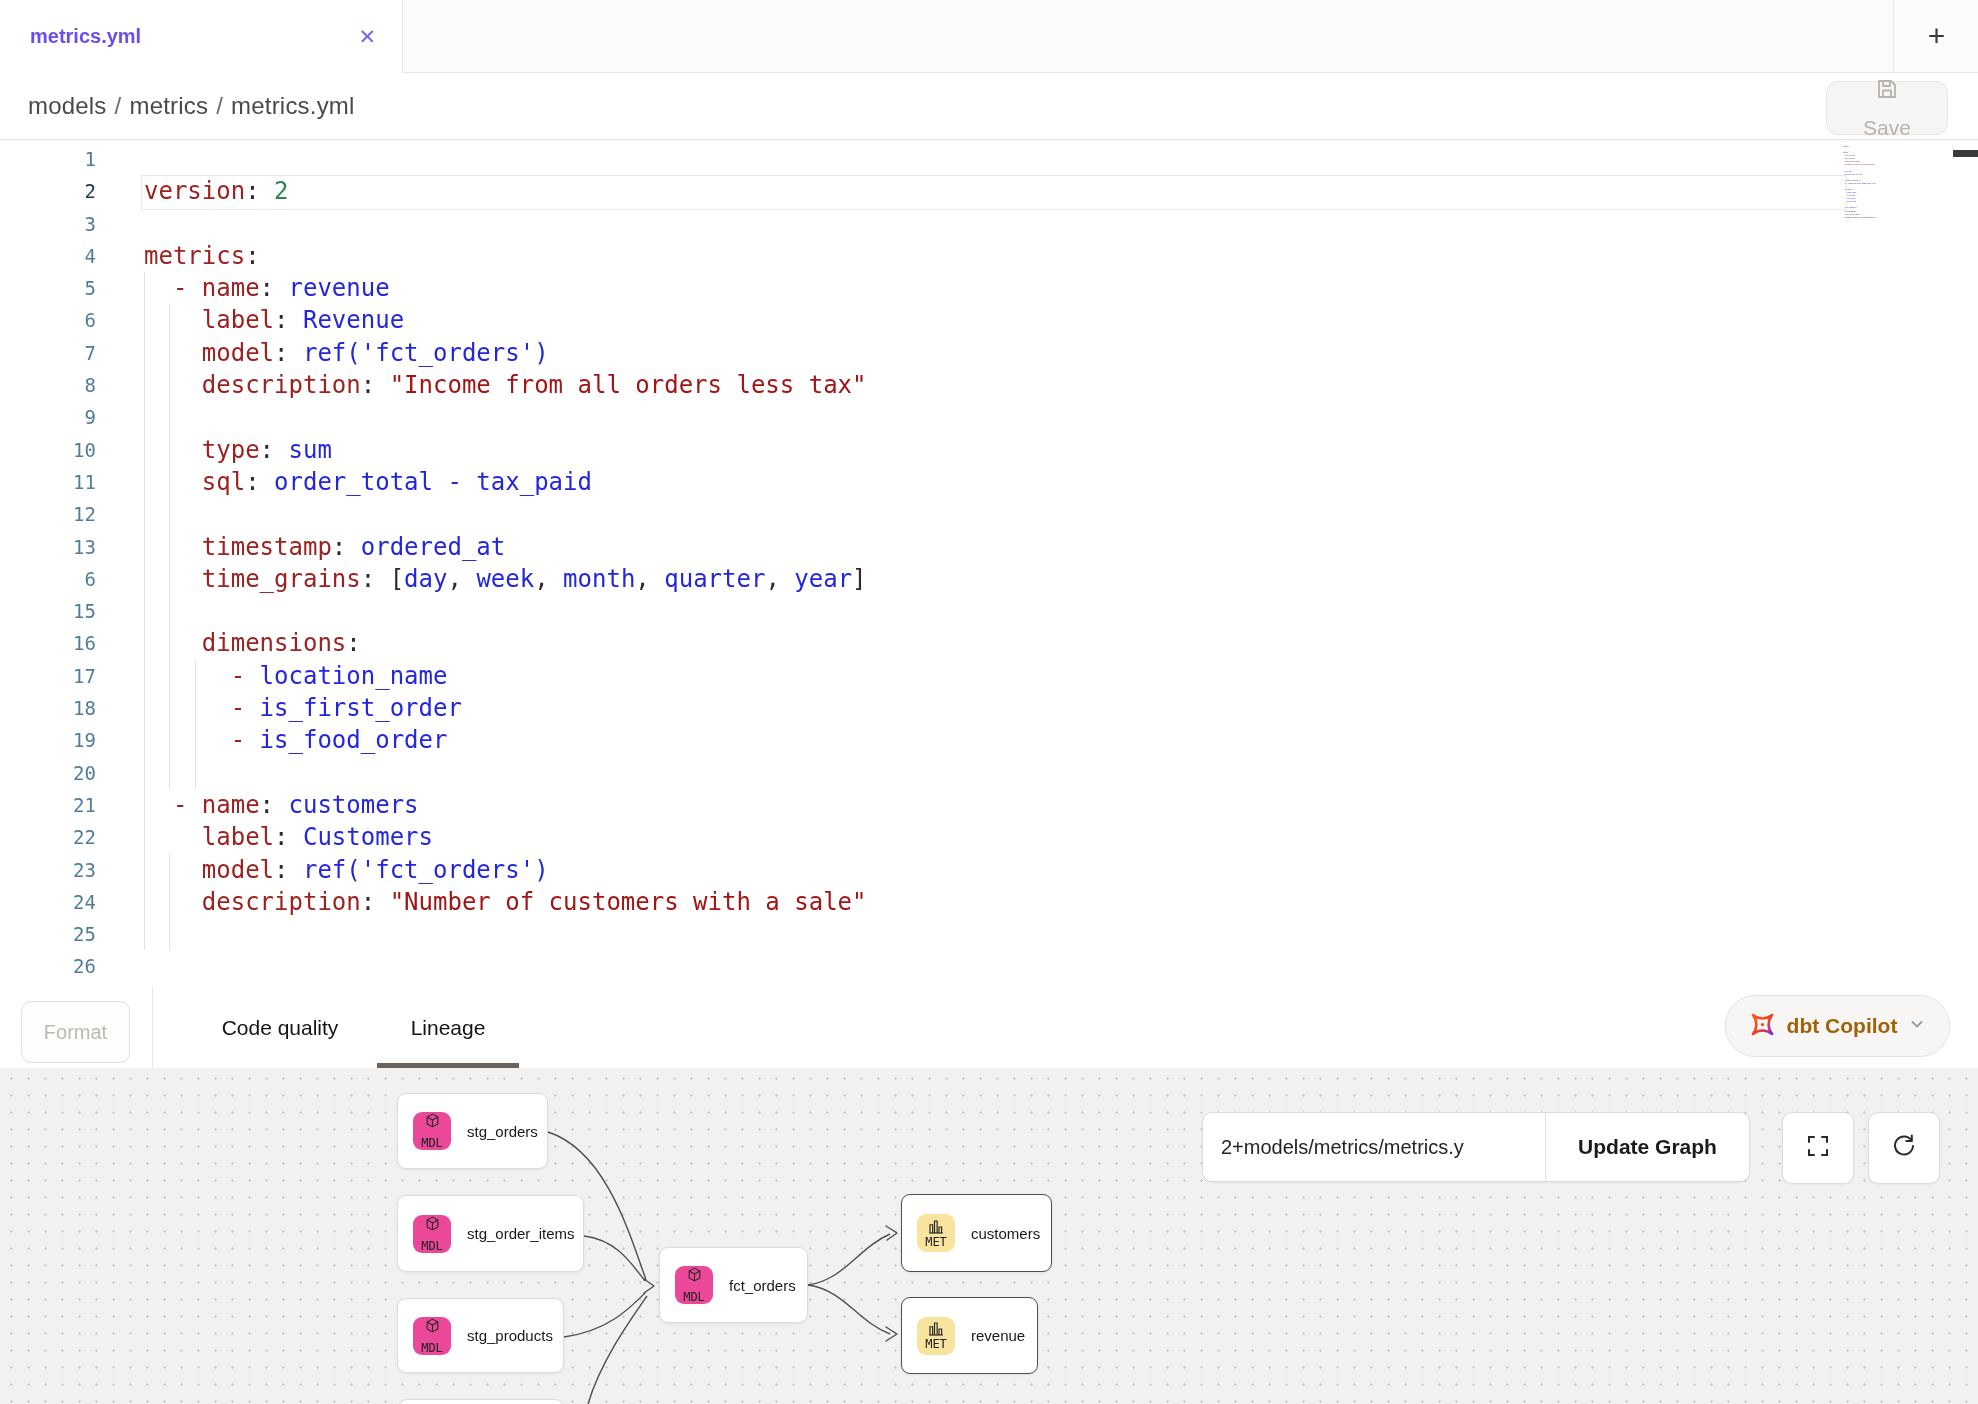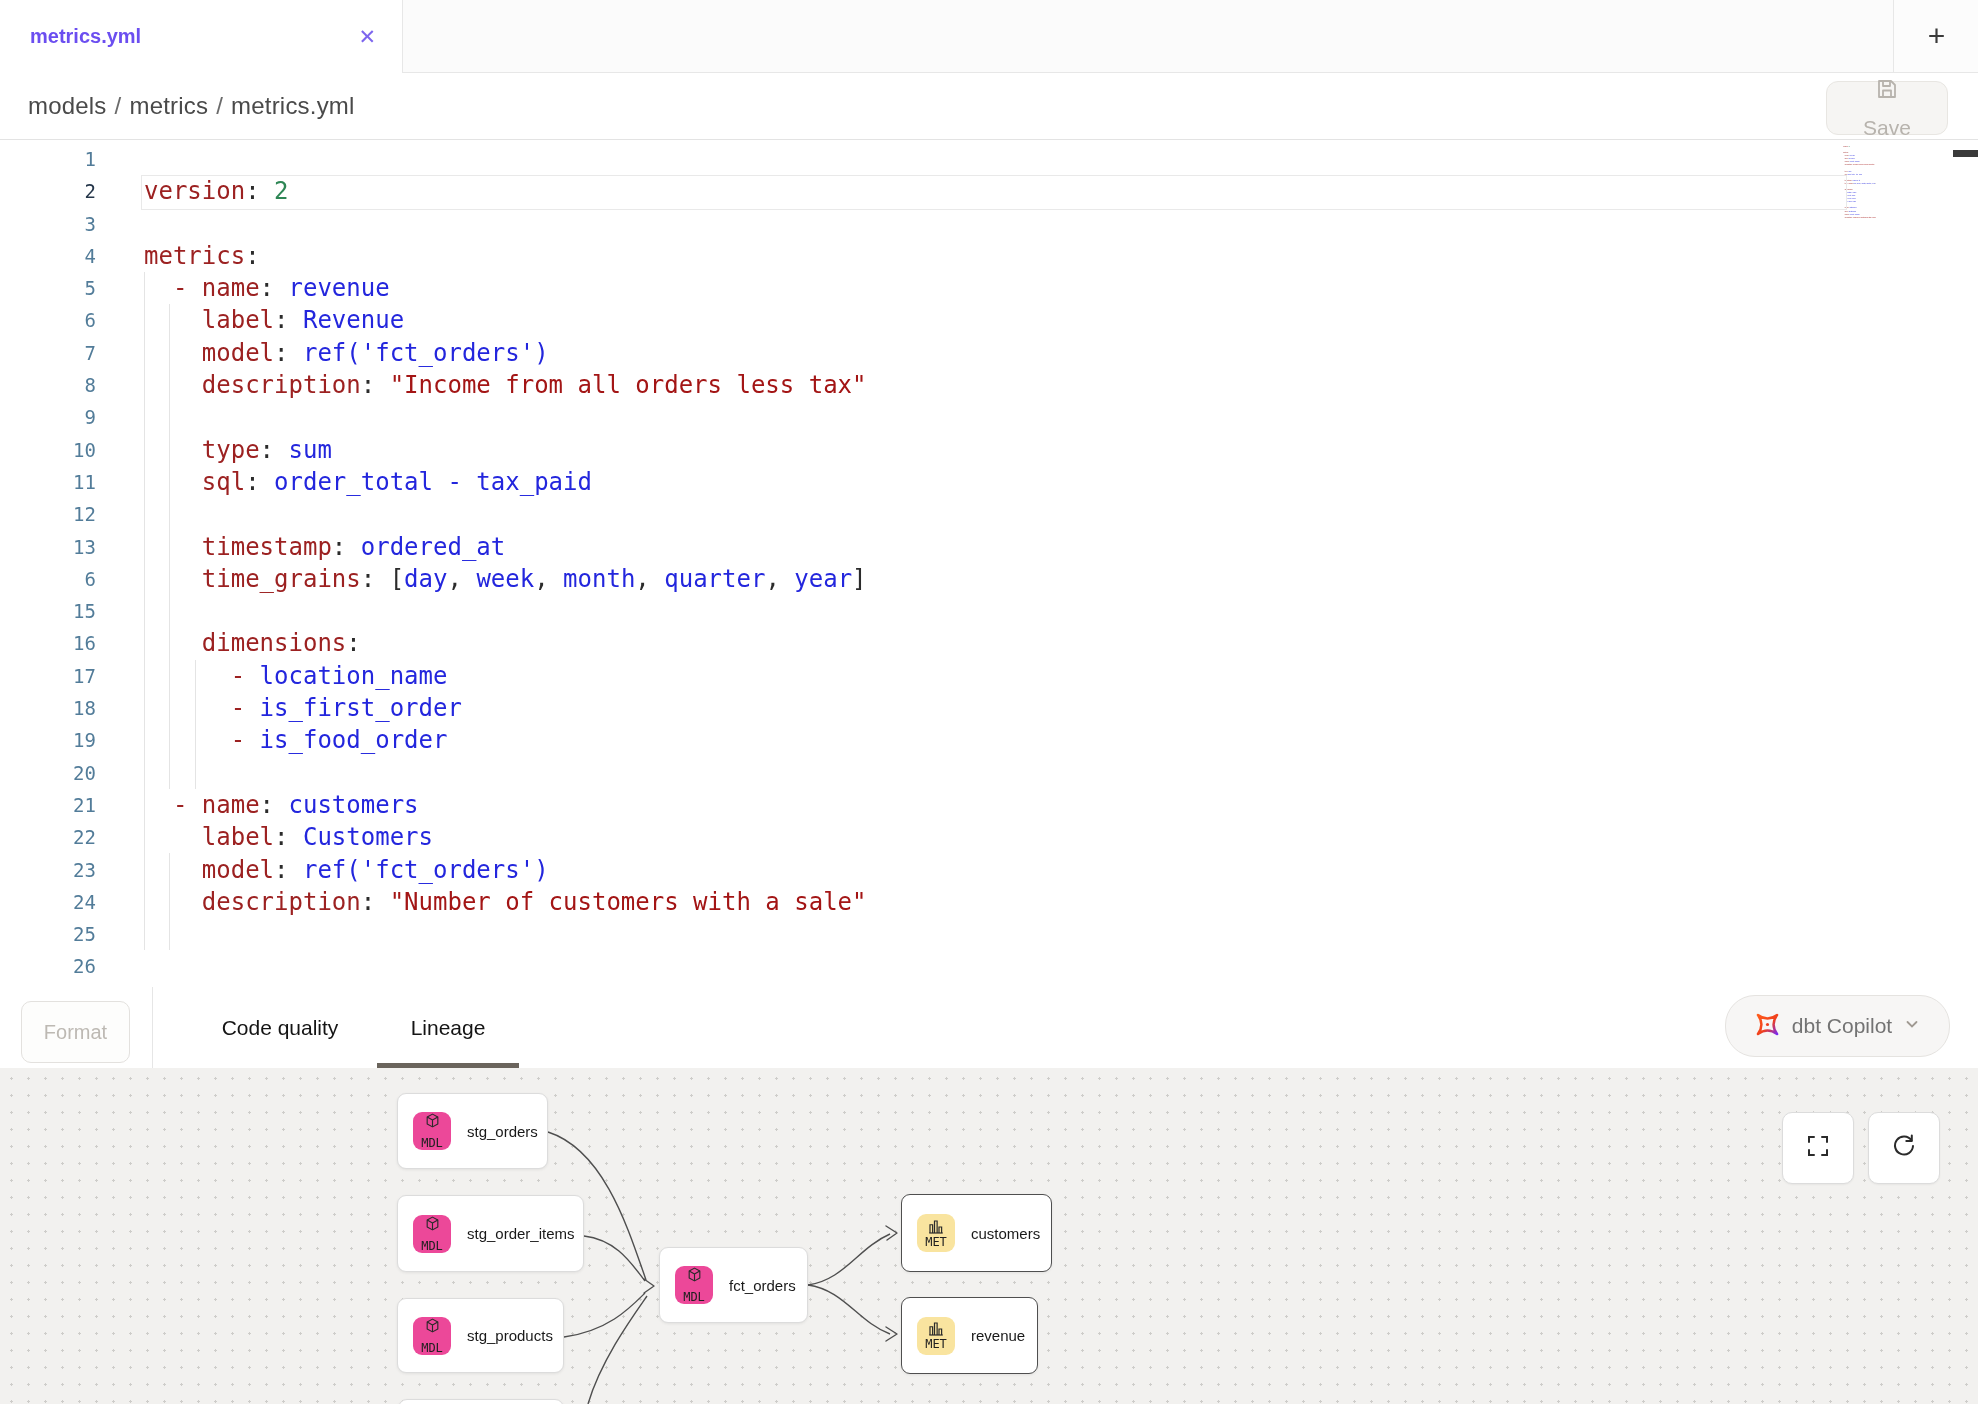--- a/index.html
+++ b/index.html
@@ -58,21 +58,21 @@
     color:#bdb9b3;font-size:20px;font-weight:500;}
   .tb-divider{position:absolute;left:152px;top:0;width:1px;height:81px;background:#e6e6e6;}
   .tb-tab{position:absolute;top:0;height:81px;display:flex;align-items:center;justify-content:center;
     font-size:21px;color:#141414;cursor:pointer;}
   #tab-codequality{left:180px;width:200px;}
   #tab-lineage{left:377px;width:142px;}
   .tab-underline{position:absolute;left:377px;bottom:0;width:142px;height:5px;background:#6a645c;}
   .copilot-btn{position:absolute;right:28px;top:8px;width:223px;height:60px;background:#f7f6f5;
     border:1px solid #e5e3e0;border-radius:30px;display:flex;align-items:center;justify-content:center;
     gap:11px;}
-  .copilot-btn .lbl{color:#737373;font-size:21px;font-weight:400;}
+  .copilot-btn .lbl{color:#a16207;font-size:21px;font-weight:700;}
 
   
   .canvas{position:absolute;left:0;top:1068px;width:1978px;height:336px;background:#f2f1ef;
     background-image:radial-gradient(circle,#cecdca 1.2px,rgba(0,0,0,0) 1.4px);
     background-size:17px 17px;background-position:3px 2px;overflow:hidden;}
   #edge-layer{position:absolute;left:0;top:0;z-index:1;}
   #node-layer{position:absolute;left:0;top:0;width:100%;height:100%;z-index:2;}
   .graph-node{position:absolute;background:#fff;border:1px solid #dcdcdc;border-radius:9px;
     box-shadow:0 1px 3px rgba(0,0,0,.07);display:flex;align-items:center;padding-left:15px;
     box-sizing:border-box;gap:16px;}
@@ -332,20 +332,24 @@
               <path d="M16 20 V12 H19.5 V20"></path>
               <path d="M3 20 H21"></path>
             </svg>
             <span class="bt">MET</span>
           </div>
           <span class="node-label">revenue</span>
         </div>
         <div class="graph-node" style="left: 398px; top: 331px; width: 166px; height: 60px;"></div>
       </div>
 
+    <div class="graph-controls">
+      <div class="graph-filter">2+models/metrics/metrics.y</div>
+      <div class="update-graph">Update Graph</div>
+    </div>
     <div class="sq-btn" id="fullscreen-btn">
       <span>
         <svg width="28" height="28" viewBox="0 0 28 28" fill="none" stroke="#2b2b2b" stroke-width="2" stroke-linecap="round">
           <path d="M10 5 H5 V10"></path>
             <path d="M18 5 H23 V10"></path>
             <path d="M10 23 H5 V18"></path>
             <path d="M18 23 H23 V18"></path>
         </svg>
       </span>
     </div>

